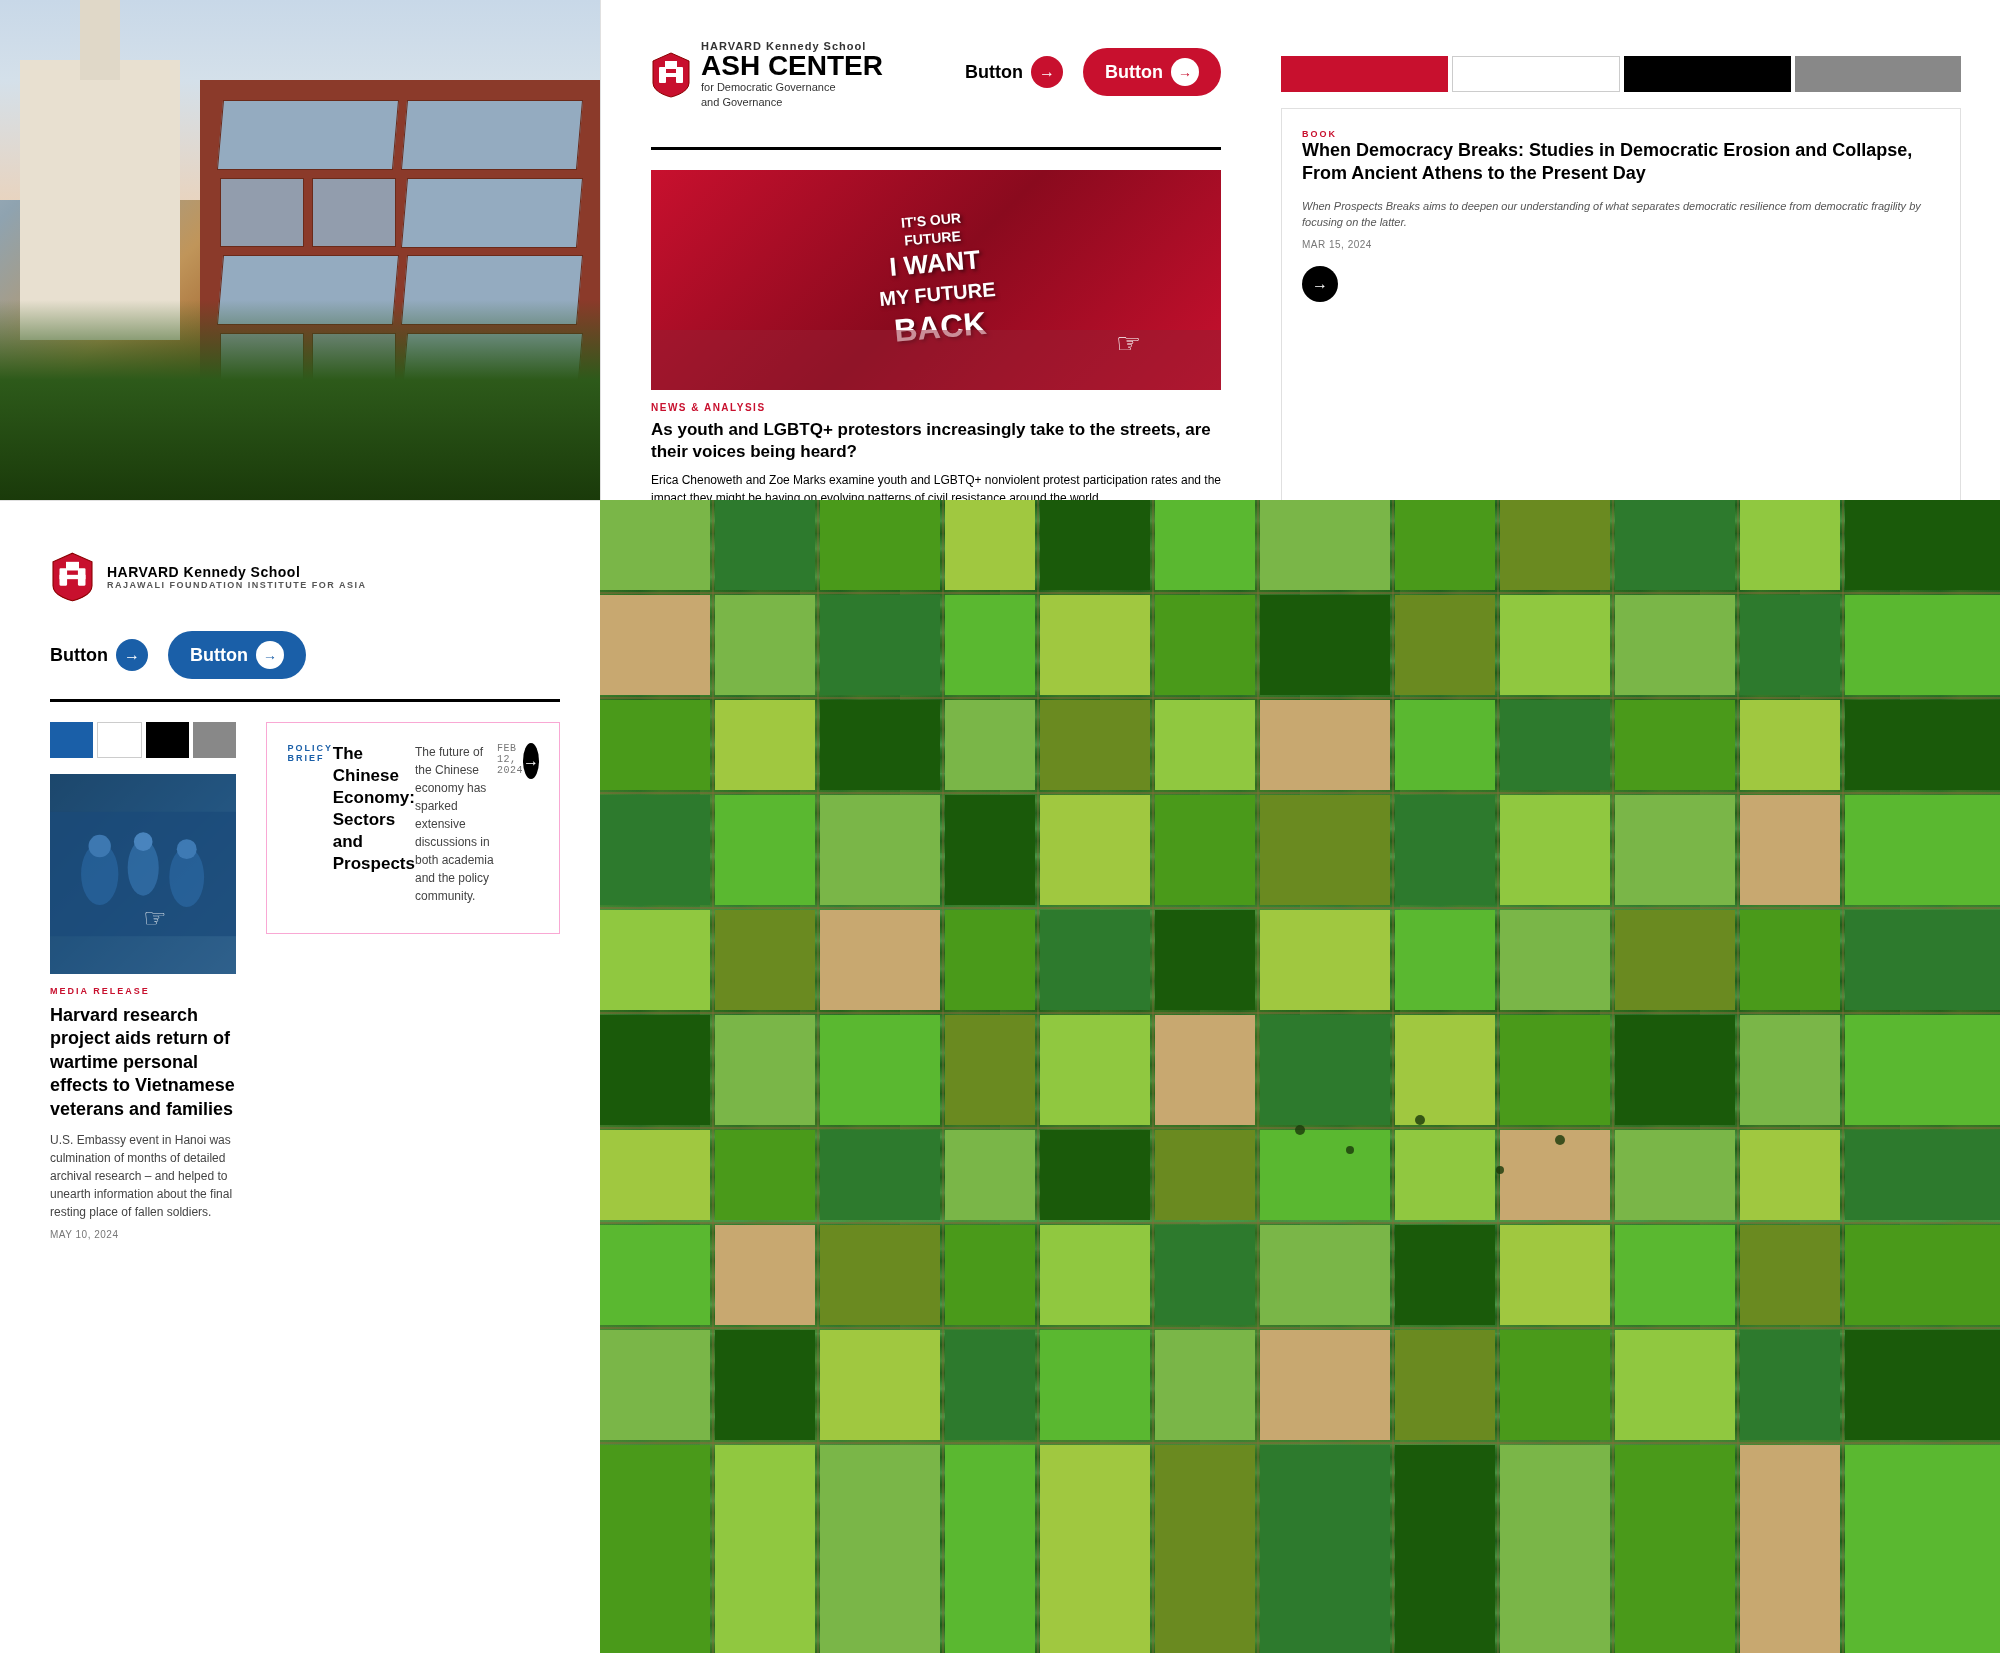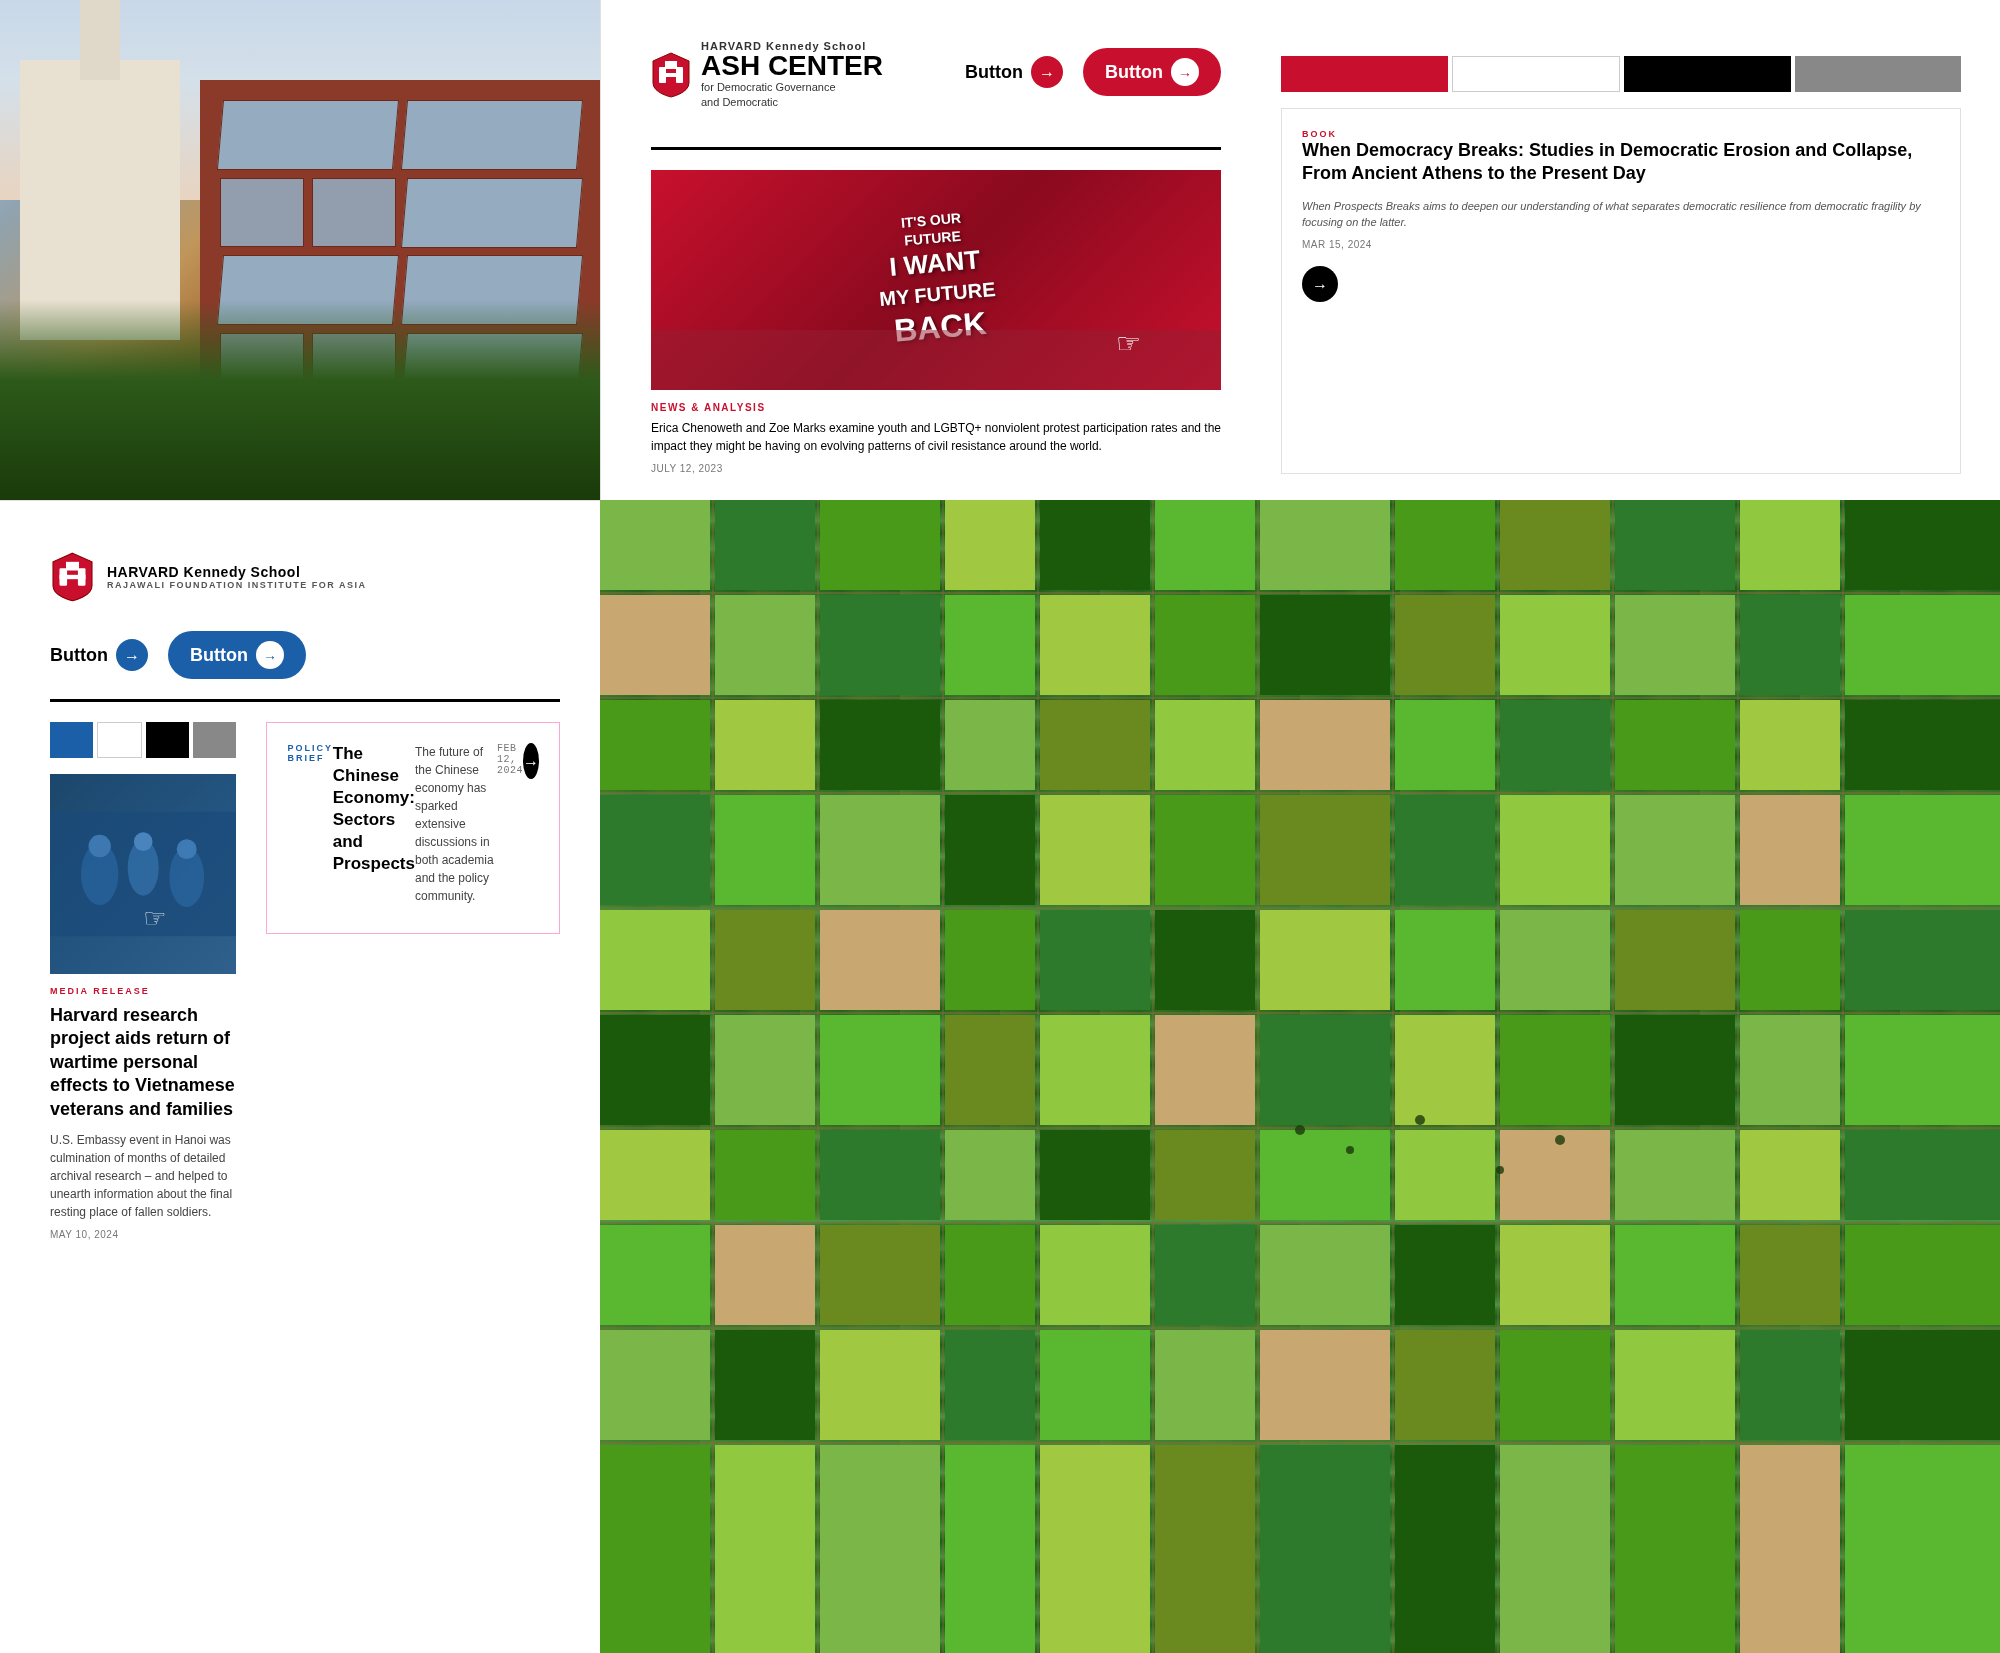--- a/index.html
+++ b/index.html
@@ -695,21 +695,21 @@
             <path d="M20 2 L38 10 L38 32 C38 42 20 46 20 46 C20 46 2 42 2 32 L2 10 Z" fill="#c8102e" stroke="#8a0000" stroke-width="1"></path>
             <rect x="8" y="16" width="7" height="16" fill="#fff" rx="1"></rect>
             <rect x="8" y="22" width="24" height="4" fill="#fff"></rect>
             <rect x="25" y="16" width="7" height="16" fill="#fff" rx="1"></rect>
             <rect x="14" y="10" width="12" height="8" fill="#fff"></rect>
           </svg>
           <div class="logo-text-block">
             <span class="hks-small-text">HARVARD Kennedy School</span>
             <span class="ash-center-text">ASH CENTER</span>
             <span class="ash-sub-text">for Democratic Governance</span>
-            <span class="ash-sub-text">and Democratic</span>
+            <span class="ash-sub-text">and Governance</span>
           </div>
         </div>
 
         <div class="buttons-row">
           <button class="btn-outline">
             <span>Button</span>
             <span class="btn-circle">→</span>
           </button>
           <button class="btn-filled">
             <span>Button</span>
@@ -730,20 +730,21 @@
               <div style="font-size:20px;">MY FUTURE</div>
               <div style="font-size:32px; font-weight:900;">BACK</div>
             </div>
           </div>
           <div class="crowd-overlay"></div>
           <div class="cursor-hand">☞</div>
         </div>
       </div>
 
       <div class="category-tag">NEWS &amp; ANALYSIS</div>
+      <div class="article-title">As youth and LGBTQ+ protestors increasingly take to the streets, are their voices being heard?</div>
       <div class="article-desc">Erica Chenoweth and Zoe Marks examine youth and LGBTQ+ nonviolent protest participation rates and the impact they might be having on evolving patterns of civil resistance around the world.</div>
       <div class="article-date">JULY 12, 2023</div>
     </div>
 
     <div class="ash-right">
 
       <div class="color-swatches">
         <div class="swatch" style="background: #c8102e;"></div>
         <div class="swatch" style="background: #fff; border: 1px solid #ccc;"></div>
         <div class="swatch" style="background: #000;"></div>

